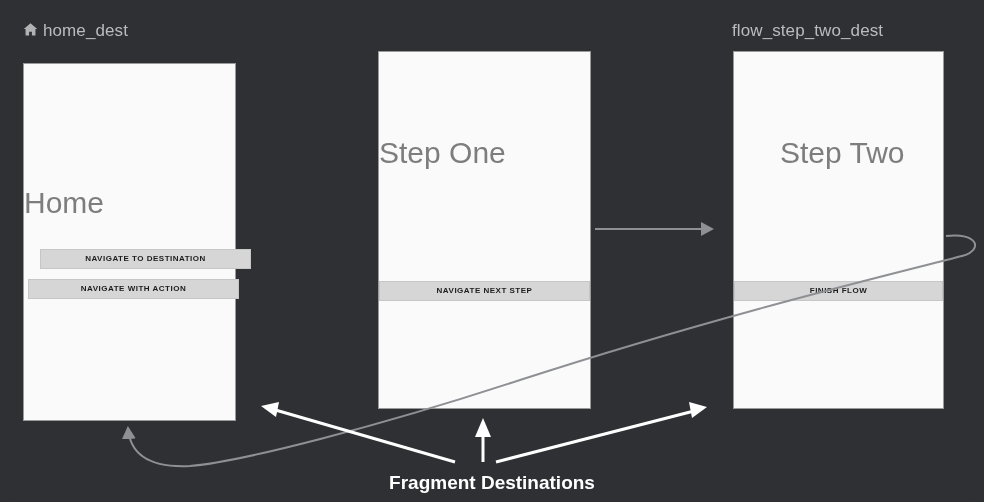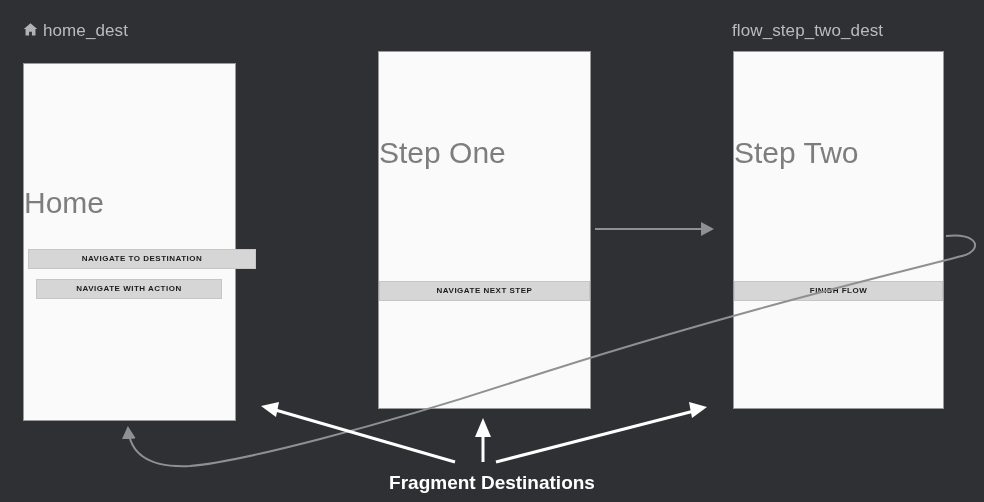--- a/index.html
+++ b/index.html
@@ -86,34 +86,34 @@
 
   <span class="home-icon" style="left:22px; top:21px;">
     <svg viewBox="0 0 24 24" width="17" height="17" aria-hidden="true">
       <path d="M12 3 L2.5 11.2 L5 11.2 L5 20.5 L10 20.5 L10 15 L14 15 L14 20.5 L19 20.5 L19 11.2 L21.5 11.2 Z" fill="#b0b2b4"></path>
     </svg>
   </span>
   <div class="dest-label" style="left:43px; top:21px;">home_dest</div>
 
   <div class="card" style="left:23px; top:51px; width:213px; height:358px;margin-top:12px;">
     <div class="card-title" style="top:122px;">Home</div>
-    <div class="mock-button" style="left:4px; top:185px; width:228px;">NAVIGATE TO DESTINATION</div>
-    <div class="mock-button" style="left:12px; top:215px; width:186px;">NAVIGATE WITH ACTION</div>
+    <div class="mock-button" style="left:16px; top:185px; width:211px;">NAVIGATE TO DESTINATION</div>
+    <div class="mock-button" style="left:4px; top:215px; width:211px;">NAVIGATE WITH ACTION</div>
   </div>
 
 
   <div class="card" style="left:378px; top:51px; width:213px; height:358px;">
     <div class="card-title" style="top:84px;">Step One</div>
     <div class="mock-button" style="left:0px; top:229px; width:211px;">NAVIGATE NEXT STEP</div>
   </div>
 
   <div class="dest-label" style="left:732px; top:21px;">flow_step_two_dest</div>
 
   <div class="card" style="left:733px; top:51px; width:211px; height:358px;">
-    <div class="card-title" style="top:84px;">Step Two</div>
+    <div class="card-title" style="top:84px;padding-left:46px;">Step Two</div>
     <div class="mock-button" style="left:0px; top:229px; width:209px;">FINISH FLOW</div>
   </div>
 
   <svg class="overlay">
     <defs>
       <marker id="grayhead" markerWidth="7" markerHeight="7" refX="5.5" refY="3.5" orient="auto" markerUnits="strokeWidth">
         <path d="M0,0 L6.5,3.5 L0,7 z" fill="#8e9094"></path>
       </marker>
       <marker id="grayheadup" markerWidth="7" markerHeight="7" refX="5.5" refY="3.5" orient="auto" markerUnits="strokeWidth">
         <path d="M0,0 L6.5,3.5 L0,7 z" fill="#8e9094"></path>

